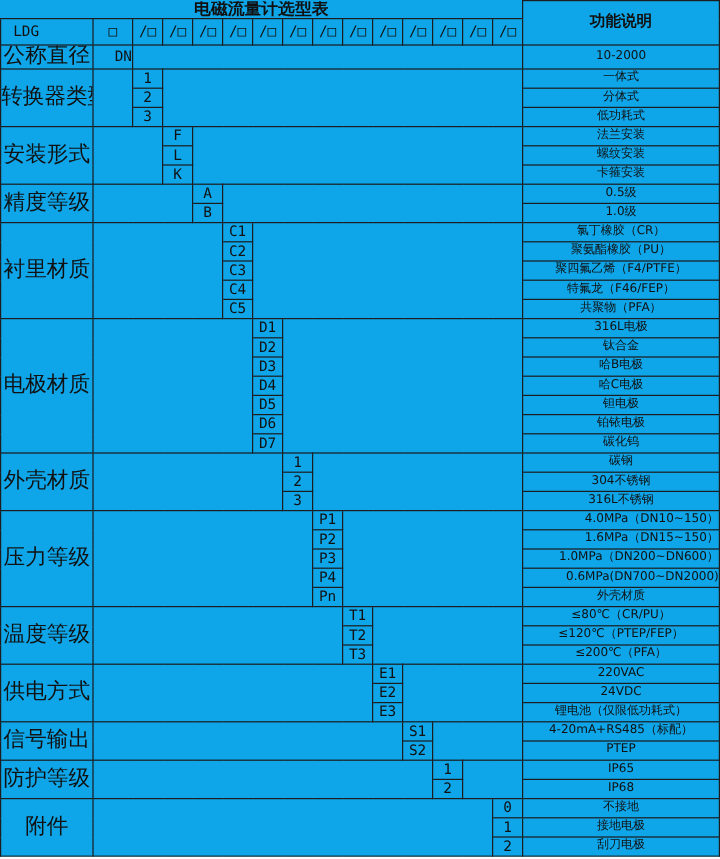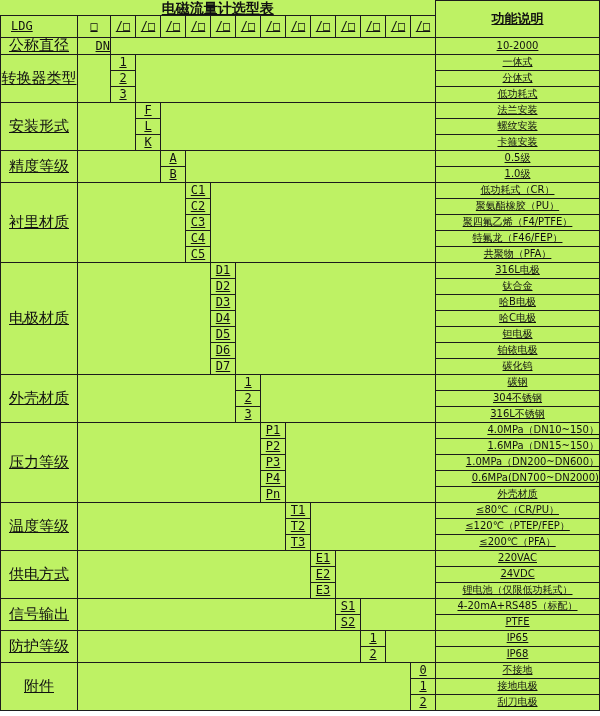--- a/index.html
+++ b/index.html
@@ -1,35 +1,34 @@
 <!DOCTYPE html>
 <html><head>
 <meta charset="utf-8">
 <style>
   html,body{margin:0;padding:0;background:#ffffff;}
   body{font-family:"DejaVu Sans","Liberation Sans",sans-serif;color:#111;}
   table.sel{
     width:600px;height:564px;
     border-collapse:collapse;table-layout:fixed;
-    background:#bef264;
-    text-decoration:underline;
+    background:#0ea5e9;
   }
   td{
     border:1px solid #1c1c1c;
     padding:0;margin:0;
     font-size:12px;line-height:1.05;
     text-align:center;vertical-align:middle;
     overflow:hidden;white-space:nowrap;
   }
   td.title-cell{
     border:none;border-bottom:1px solid #1c1c1c;
     font-size:14px;font-weight:bold;height:13px;
   }
   td.func-header{font-size:13px;font-weight:bold;}
-  td.grp-label{font-size:15px;margin-left:24px;}
+  td.grp-label{font-size:18px;margin-left:24px;}
   td.ldg-label{text-align:left;padding-left:10px;font-family:"DejaVu Sans Mono","Liberation Mono",monospace;margin-left:16px;}
   td.code{font-family:"DejaVu Sans Mono","Liberation Mono",monospace;font-size:12px;}
   td.code-dn{font-family:"DejaVu Sans Mono","Liberation Mono",monospace;text-align:right;padding-left:3px;}
   td.slot{font-family:"DejaVu Sans Mono","Liberation Mono",monospace;font-size:12px;height:21px;}
   td.desc{font-size:10px;}
   td.desc-left{text-align:right;padding-left:2px;}
   tr.data-row{height:16px;}
 </style>
 </head>
 <body>
@@ -127,21 +126,21 @@
 <tr class="data-row">
   <td class="code">B</td>
   <td class="desc">1.0级</td>
 </tr>
 
 <tr class="data-row">
   <td class="grp-label" rowspan="5">衬里材质</td>
   <td rowspan="5" colspan="4"></td>
   <td class="code">C1</td>
   <td rowspan="5" colspan="9"></td>
-  <td class="desc">低功耗式（CR）</td>
+  <td class="desc">氯丁橡胶（CR）</td>
 </tr>
 <tr class="data-row">
   <td class="code">C2</td>
   <td class="desc">聚氨酯橡胶（PU）</td>
 </tr>
 <tr class="data-row">
   <td class="code">C3</td>
   <td class="desc">聚四氟乙烯（F4/PTFE）</td>
 </tr>
 <tr class="data-row">
@@ -259,21 +258,21 @@
 
 <tr class="data-row">
   <td class="grp-label" rowspan="2">信号输出</td>
   <td rowspan="2" colspan="10"></td>
   <td class="code">S1</td>
   <td rowspan="2" colspan="3"></td>
   <td class="desc">4-20mA+RS485（标配）</td>
 </tr>
 <tr class="data-row">
   <td class="code">S2</td>
-  <td class="desc">PTFE</td>
+  <td class="desc">PTEP</td>
 </tr>
 
 <tr class="data-row">
   <td class="grp-label" rowspan="2">防护等级</td>
   <td rowspan="2" colspan="11"></td>
   <td class="code">1</td>
   <td rowspan="2" colspan="2"></td>
   <td class="desc">IP65</td>
 </tr>
 <tr class="data-row">

